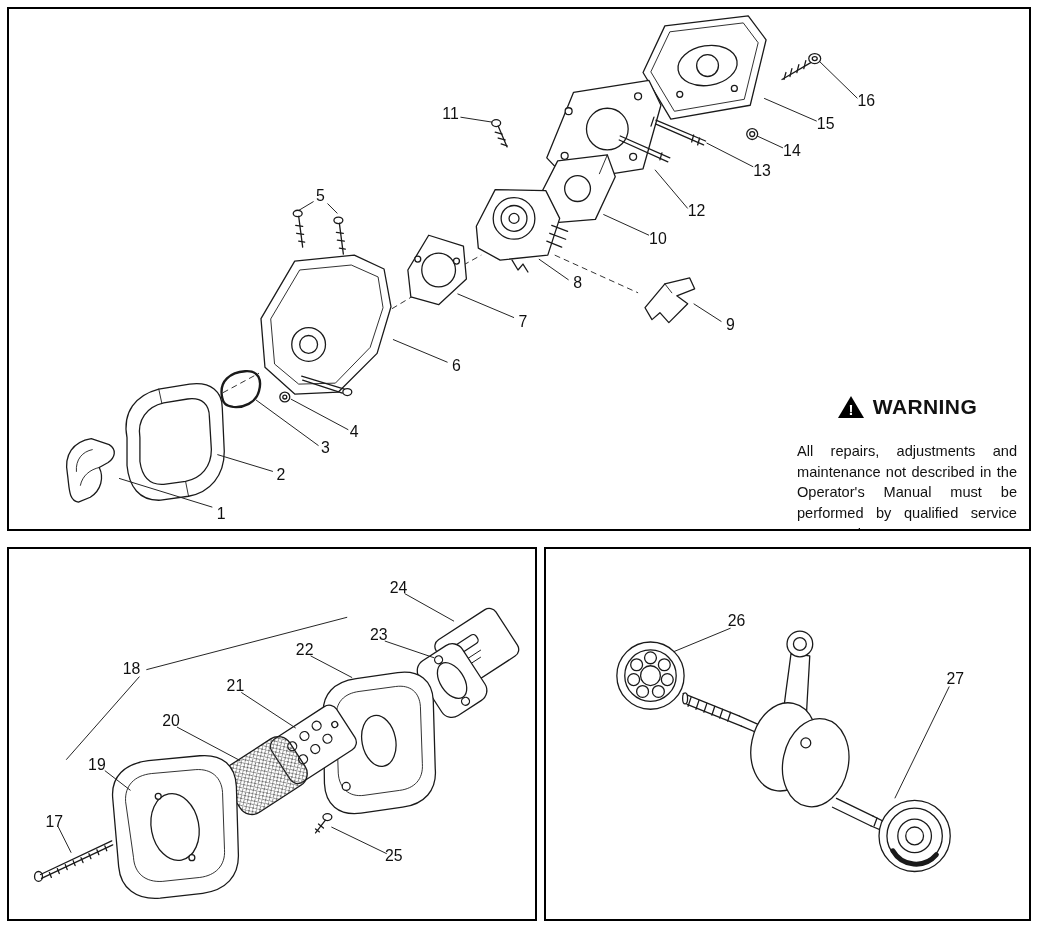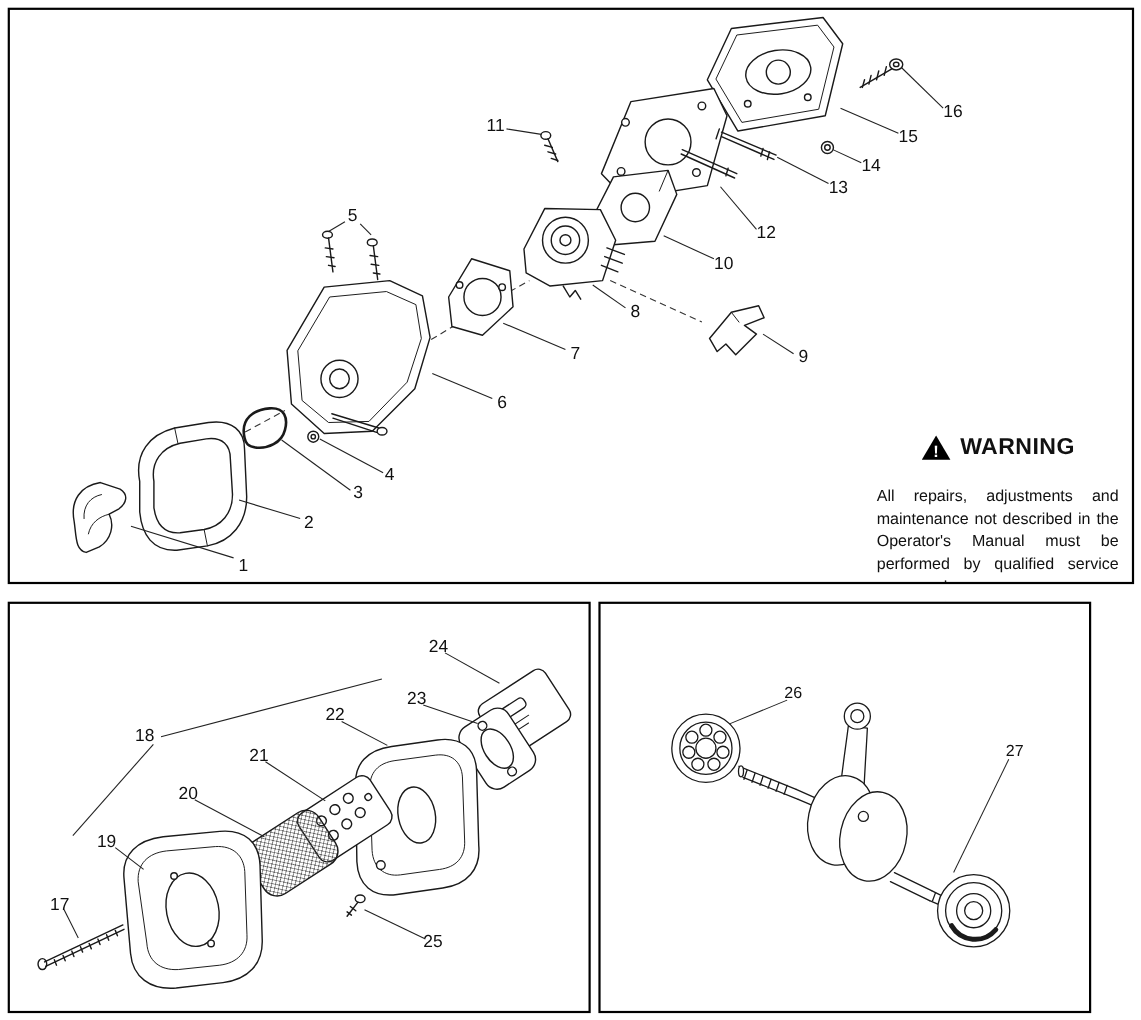--- a/index.html
+++ b/index.html
@@ -2,21 +2,21 @@
 <html><head>
 <meta charset="utf-8">
 <style>
   * { margin:0; padding:0; box-sizing:border-box; }
   html,body { width:1037px; height:927px; background:#fff;
               font-family:"Liberation Sans", sans-serif; color:#111; }
   .page { position:absolute; inset:0; width:1037px; height:927px; background:#fff; }
   .panel { position:absolute; border:2px solid #000; background:#fff; overflow:hidden; }
   .panel-top { left:7px;  top:7px;   width:1024px; height:524px; }
   .panel-bl  { left:7px;  top:547px; width:530px;  height:374px; }
-  .panel-br  { left:544px;top:547px; width:448px;  height:374px; }
+  .panel-br  { left:544px;top:547px; width:487px;  height:374px; }
   .panel > svg { position:absolute; left:0; top:0; width:100%; height:100%; display:block; }
 
   
   .lw   { fill:#ffffff; stroke:#1a1a1a; stroke-width:1.3; stroke-linejoin:round; stroke-linecap:round; }
   .nf   { fill:none; }
   .thin { stroke-width:0.9; }
   .leader { fill:none; stroke:#222; stroke-width:1; }
   .dash { fill:none; stroke:#333; stroke-width:1; stroke-dasharray:6 4; }
   .co { fill:#101010; font-family:"Liberation Sans", sans-serif; font-size:16px; text-anchor:middle; }
 

